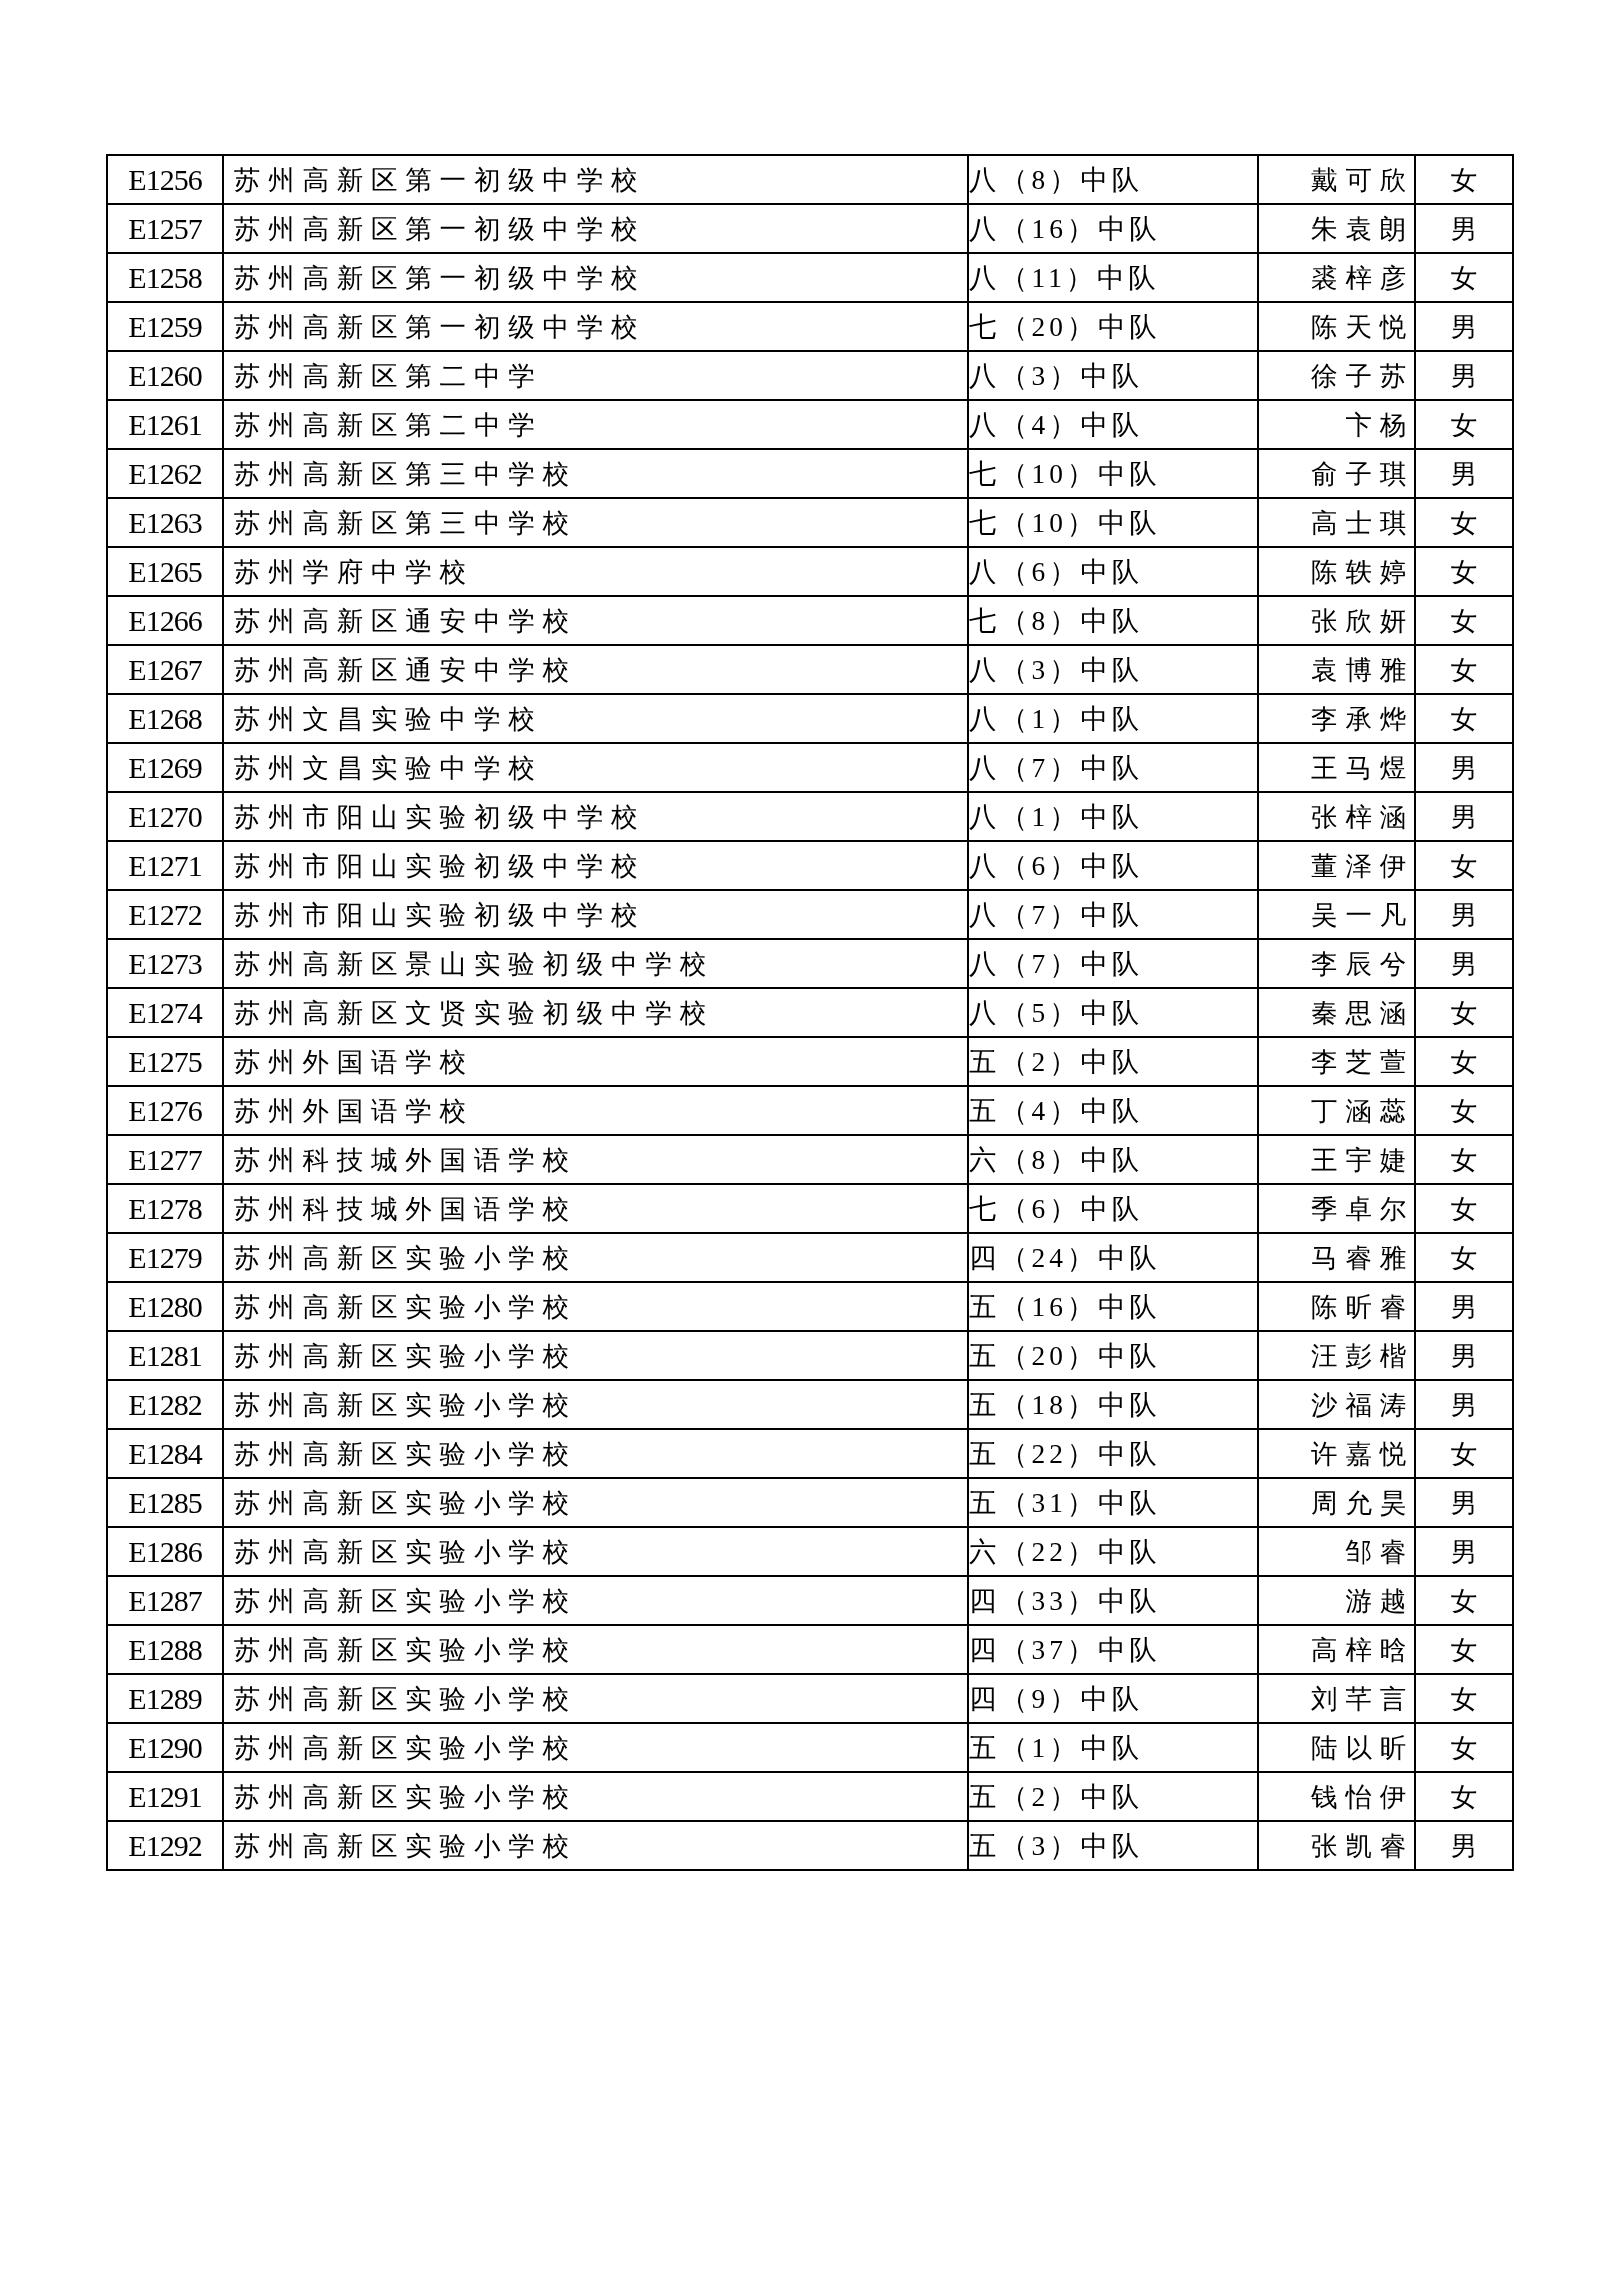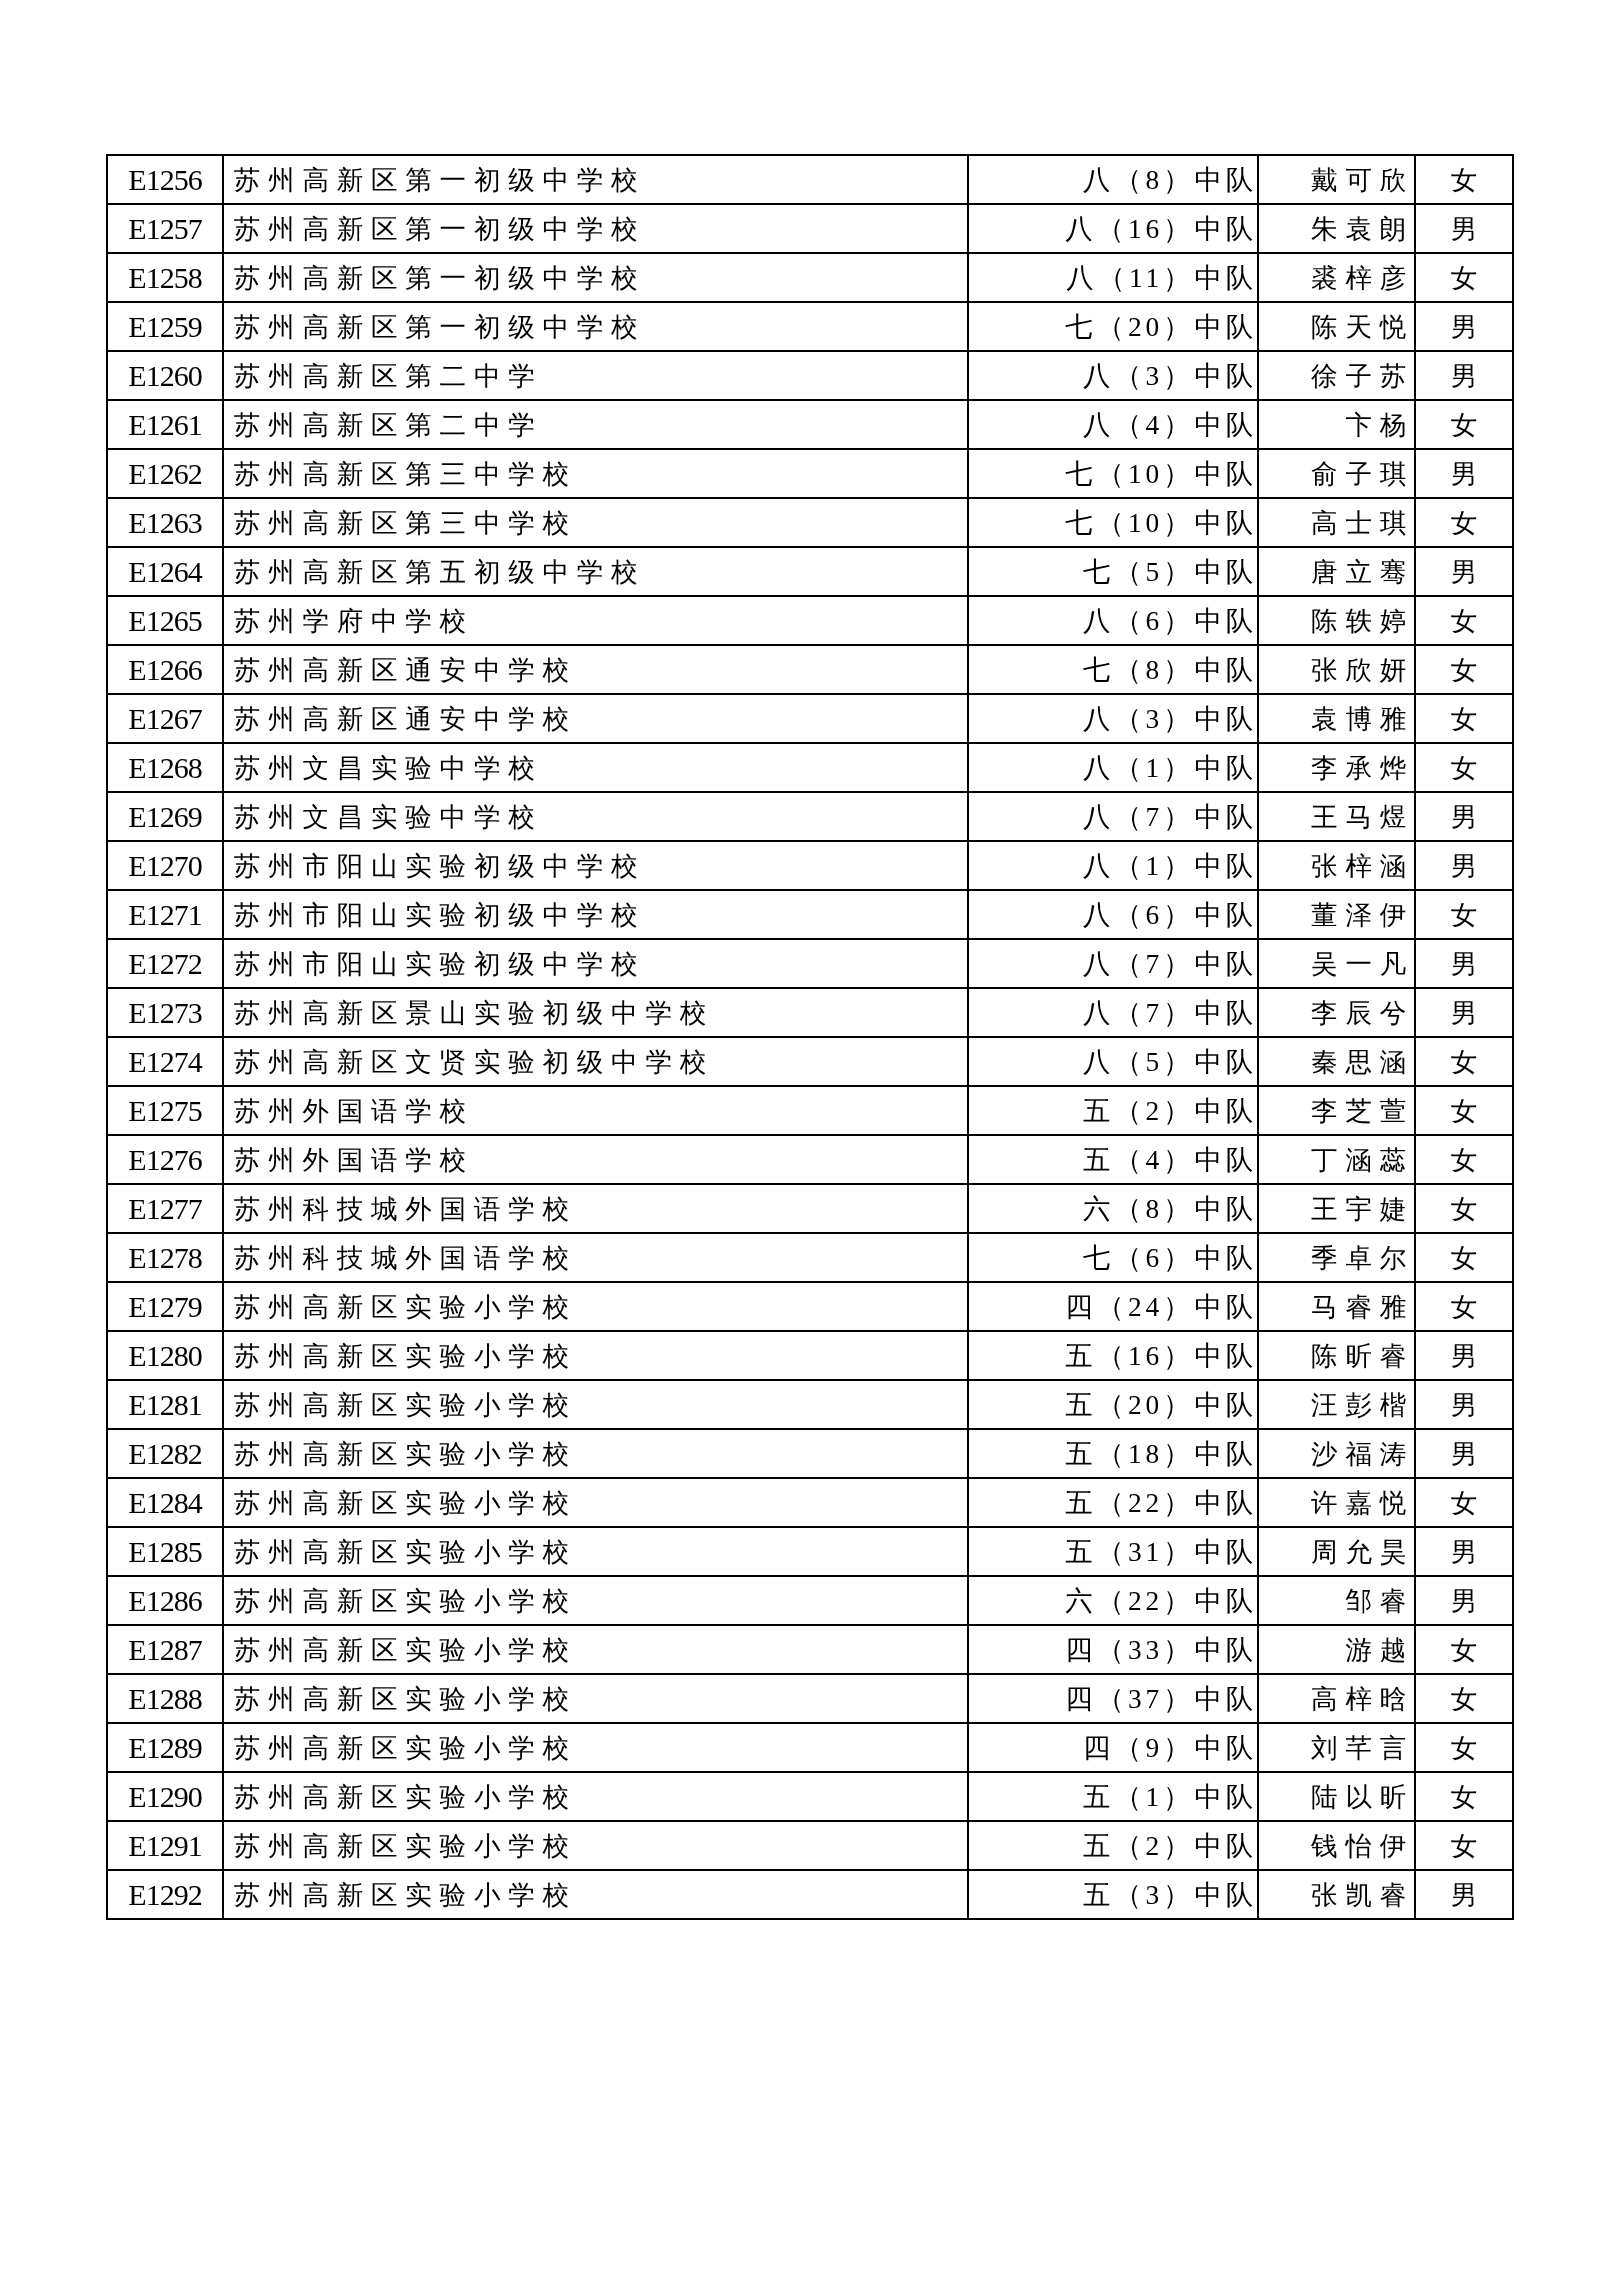--- a/index.html
+++ b/index.html
@@ -38,21 +38,21 @@
     font-family: "DejaVu Sans", "Liberation Sans", sans-serif;
     font-size: 26.5px;
     letter-spacing: 7.8px;
     padding-left: 9.8px !important;
     text-align: left;
     margin-top: 29px;
   }
   td.cls {
     font-family: "Liberation Serif", "DejaVu Serif", serif;
     font-size: 27.4px;
-    text-align: right;
+    text-align: left;
     letter-spacing: 3.9px;
   }
   td.name {
     font-family: "DejaVu Sans", "Liberation Sans", sans-serif;
     font-size: 26.5px;
     text-align: right;
     letter-spacing: 7.8px;
     padding-left: 7.8px !important;
   }
   td.gender {
@@ -125,27 +125,20 @@
         <td class="gender">男</td>
       </tr>
         <tr style="">
         <td class="id">E1263</td>
         <td class="school">苏州高新区第三中学校</td>
         <td class="cls">七（10）中队</td>
         <td class="name">高士琪</td>
         <td class="gender">女</td>
       </tr>
         <tr style="">
-        <td class="id">E1264</td>
-        <td class="school">苏州高新区第五初级中学校</td>
-        <td class="cls">七（5）中队</td>
-        <td class="name">唐立骞</td>
-        <td class="gender">男</td>
-      </tr>
-        <tr style="">
         <td class="id">E1265</td>
         <td class="school">苏州学府中学校</td>
         <td class="cls">八（6）中队</td>
         <td class="name">陈轶婷</td>
         <td class="gender">女</td>
       </tr>
         <tr style="">
         <td class="id">E1266</td>
         <td class="school">苏州高新区通安中学校</td>
         <td class="cls">七（8）中队</td>

